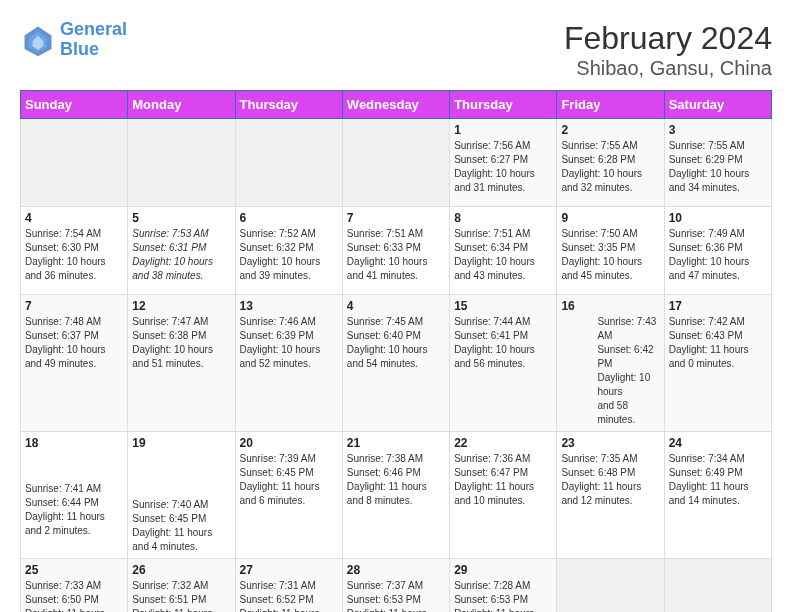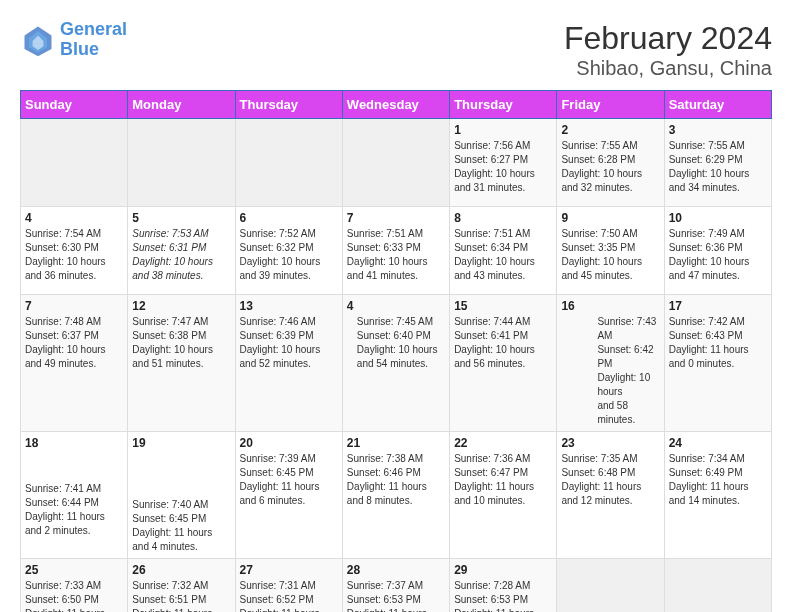--- a/index.html
+++ b/index.html
@@ -221,21 +221,21 @@
         </td>
         <td>
           <div class="day-number">13</div>
           <div class="day-info" style="white-space: pre-line;">Sunrise: 7:46 AM
 Sunset: 6:39 PM
 Daylight: 10 hours
 and 52 minutes.</div>
         </td>
         <td>
           <div class="day-number">4</div>
-          <div class="day-info" style="white-space: pre-line; margin-left: 10px;">Sunrise: 7:45 AM
+          <div class="day-info" style="white-space: pre-line;">Sunrise: 7:45 AM
 Sunset: 6:40 PM
 Daylight: 10 hours
 and 54 minutes.</div>
         </td>
         <td>
           <div class="day-number">15</div>
           <div class="day-info" style="white-space: pre-line;">Sunrise: 7:44 AM
 Sunset: 6:41 PM
 Daylight: 10 hours
 and 56 minutes.</div>

